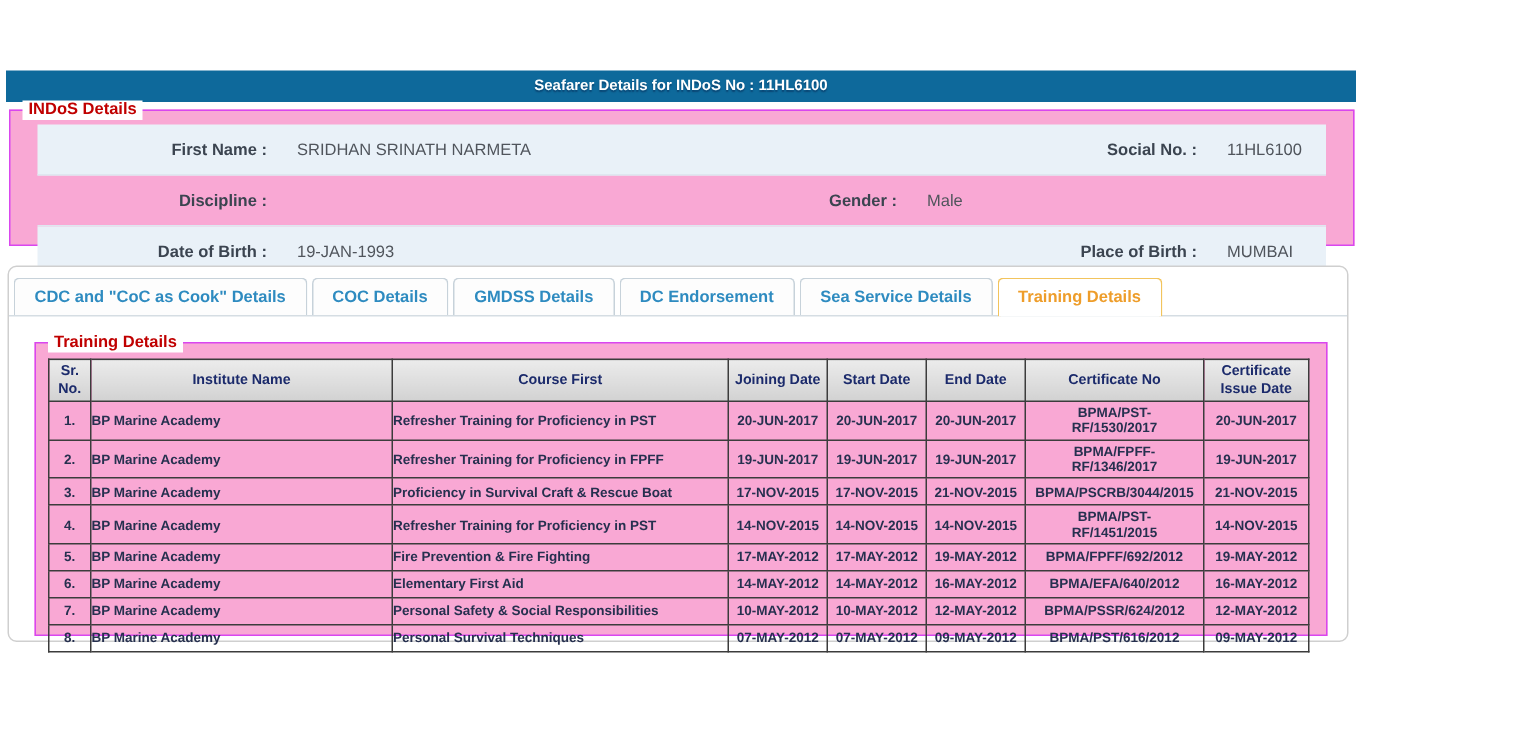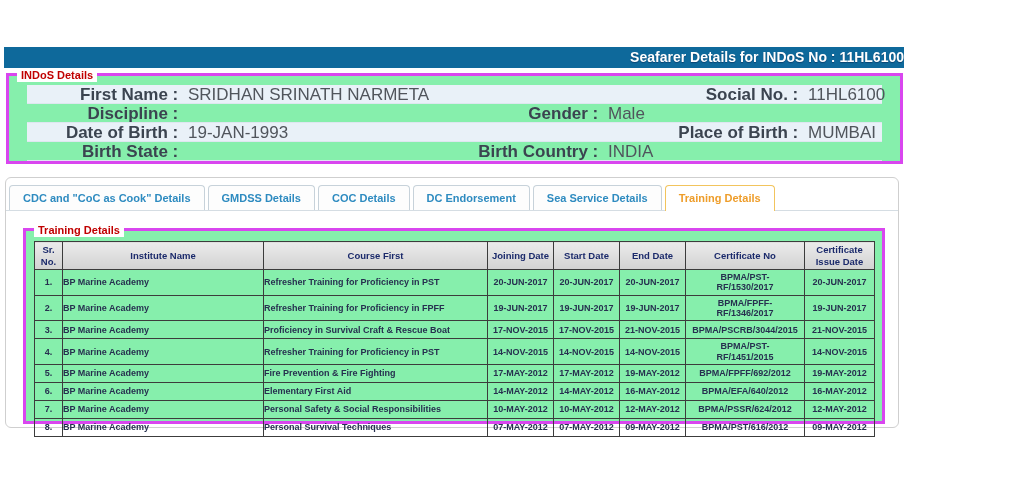--- a/index.html
+++ b/index.html
@@ -3,44 +3,44 @@
 <meta charset="utf-8">
 <style>
   * { margin:0; padding:0; box-sizing:border-box; }
   html,body { width:1012px; height:492px; background:#ffffff;
     font-family:"Liberation Sans", sans-serif; }
   body { position:relative; overflow:hidden; }
 
   
   .title-bar{
     position:absolute; top:47px; left:4px; width:900px; height:21px;
-    background:#0E699B; color:#ffffff; text-align:right;
-    font-size:14px; font-weight:bold; line-height:21px;
+    background:#0E699B; color:#ffffff; text-align:center;
+    font-size:10px; font-weight:bold; line-height:21px;
     text-shadow:0 1px 1px rgba(0,0,40,.35);
   }
 
   
-  .fset{ position:absolute; border:3px solid #d946ef; background:#86efac; }
+  .fset{ position:absolute; border:1px solid #d946ef; background:#f9a8d4; }
   .fset .legend{
     position:absolute; top:-7px; left:8px; background:#ffffff;
     padding:0 4px; color:#C00000; font-size:11px; font-weight:bold;
     line-height:13px;
   }
 
   
   .indos{ top:73px; left:6px; width:897px; height:91px; padding:9px 18px 0 18px; }
   .info-row{
     display:grid; grid-template-columns:158px 420px 200px 1fr;
-    height:19px; align-items:center; border-bottom:1px solid #dee7f0;
-    font-size:17px;
+    height:34px; align-items:center; border-bottom:1px solid #dee7f0;
+    font-size:11px;
   }
   .info-row.striped{ background:#E9F1F8; }
   .info-row .lbl{ text-align:right; font-weight:bold; color:#3b4450; padding-right:2px; }
   .info-row .lbl::after{ content:" : "; white-space:pre; }
-  .info-row .val{ color:#50555c; padding-left:3px; }
+  .info-row .val{ color:#50555c; padding-left:3px;margin-left:12px; }
 
   
   .tab-panel{
     position:absolute; top:177px; left:5px; width:894px; height:251px;
     border:1px solid #cfcfcf; border-radius:6px; background:#ffffff;
   }
   .tab-strip{
     display:flex; align-items:flex-end; gap:3px;
     padding:7px 3px 0 3px; border-bottom:1px solid #d5dde3;
   }
@@ -103,22 +103,22 @@
         <span class="lbl">Birth State</span>
         <span class="lbl">Birth Country</span>
         <span class="val">INDIA</span>
       </div>
     </div>
 </div>
 
 <div class="tab-panel">
   <div class="tab-strip">
       <div class="tab">CDC and "CoC as Cook" Details</div>
+      <div class="tab">COC Details</div>
       <div class="tab">GMDSS Details</div>
-      <div class="tab">COC Details</div>
       <div class="tab">DC Endorsement</div>
       <div class="tab">Sea Service Details</div>
       <div class="tab active">Training Details</div>
     </div>
 
   <div class="fset training">
     <span class="legend">Training Details</span>
     <table class="training-table">
       <colgroup>
         <col style="width:28px">

